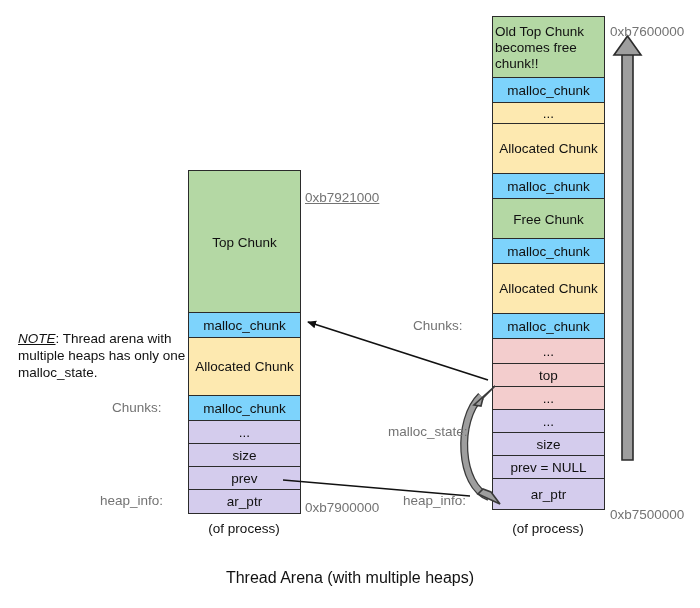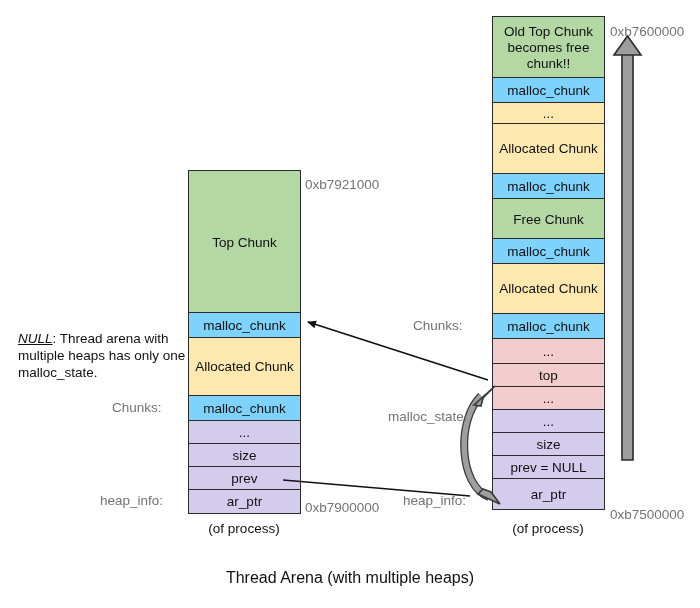--- a/index.html
+++ b/index.html
@@ -3,21 +3,21 @@
 <meta charset="utf-8">
 <style>
   html,body{margin:0;padding:0;background:#ffffff;}
   body{width:700px;height:608px;position:relative;overflow:hidden;
        font-family:"Liberation Sans","DejaVu Sans",sans-serif;color:#000;}
   .stage{position:absolute;left:0;top:0;width:700px;height:608px;}
 
   
   .col{position:absolute;box-sizing:border-box;}
   .blk{position:absolute;box-sizing:border-box;border:1.6px solid #2b2b2b;
-       display:flex;align-items:center;justify-content:center;text-align:center;
+       display:flex;align-items:center;justify-content:center;text-align:left;
        font-size:13.5px;line-height:15px;color:#111;padding:0 2px;}
   .blk.multi{line-height:16px;}
   .green{background:#b4d8a4;}
   .purple{background:#7dd3fc;}
   .yellow{background:#fde9b0;}
   .pink{background:#f3cdcd;}
   .lav{background:#d4cced;}
 
   
   .lbl{position:absolute;font-size:13.5px;line-height:16px;color:#737373;white-space:nowrap;}
@@ -87,31 +87,31 @@
       <path d="M500,504 L478,494 L483,489 L491,492 z" fill="#9e9e9e" stroke="#3a3a3a" stroke-width="1.6"></path>
     </g>
 
     <g>
       <path d="M622,52 L633,52 L633,460 L622,460 z" fill="#9e9e9e" stroke="#2b2b2b" stroke-width="1.6"></path>
       <path d="M627.5,36 L641,55 L614,55 z" fill="#9e9e9e" stroke="#2b2b2b" stroke-width="1.6"></path>
     </g>
   </svg>
 
   <div class="note" style="left:18px;top:330px;">
-    <u>NULL</u><span>: Thread arena with multiple heaps has only one malloc_state.</span>
+    <u>NOTE</u><span>: Thread arena with multiple heaps has only one malloc_state.</span>
   </div>
 
   <div class="lbl" style="left:112px;top:400px;">Chunks:</div>
   <div class="lbl" style="left:100px;top:493px;">heap_info:</div>
 
   <div class="lbl" style="left:413px;top:318px;">Chunks:</div>
-  <div class="lbl" style="left:388px;top:409px;">malloc_state:</div>
+  <div class="lbl" style="left:388px;top:424px;">malloc_state:</div>
   <div class="lbl" style="left:403px;top:493px;">heap_info:</div>
 
-  <div class="lbl" style="left:305px;top:177px;">0xb7921000</div>
+  <div class="lbl" style="left:305px;top:190px;text-decoration:underline;">0xb7921000</div>
   <div class="lbl" style="left:305px;top:472px;margin-top:28px;">0xb7900000</div>
   <div class="lbl" style="left:610px;top:24px;">0xb7600000</div>
   <div class="lbl" style="left:610px;top:487px;margin-top:20px;">0xb7500000</div>
 
   <div class="caption" style="left:144px;top:521px;width:200px;">
     <div>(of process)</div>
   </div>
 
   <div class="caption" style="left:448px;top:521px;width:200px;">
     <div>(of process)</div>

